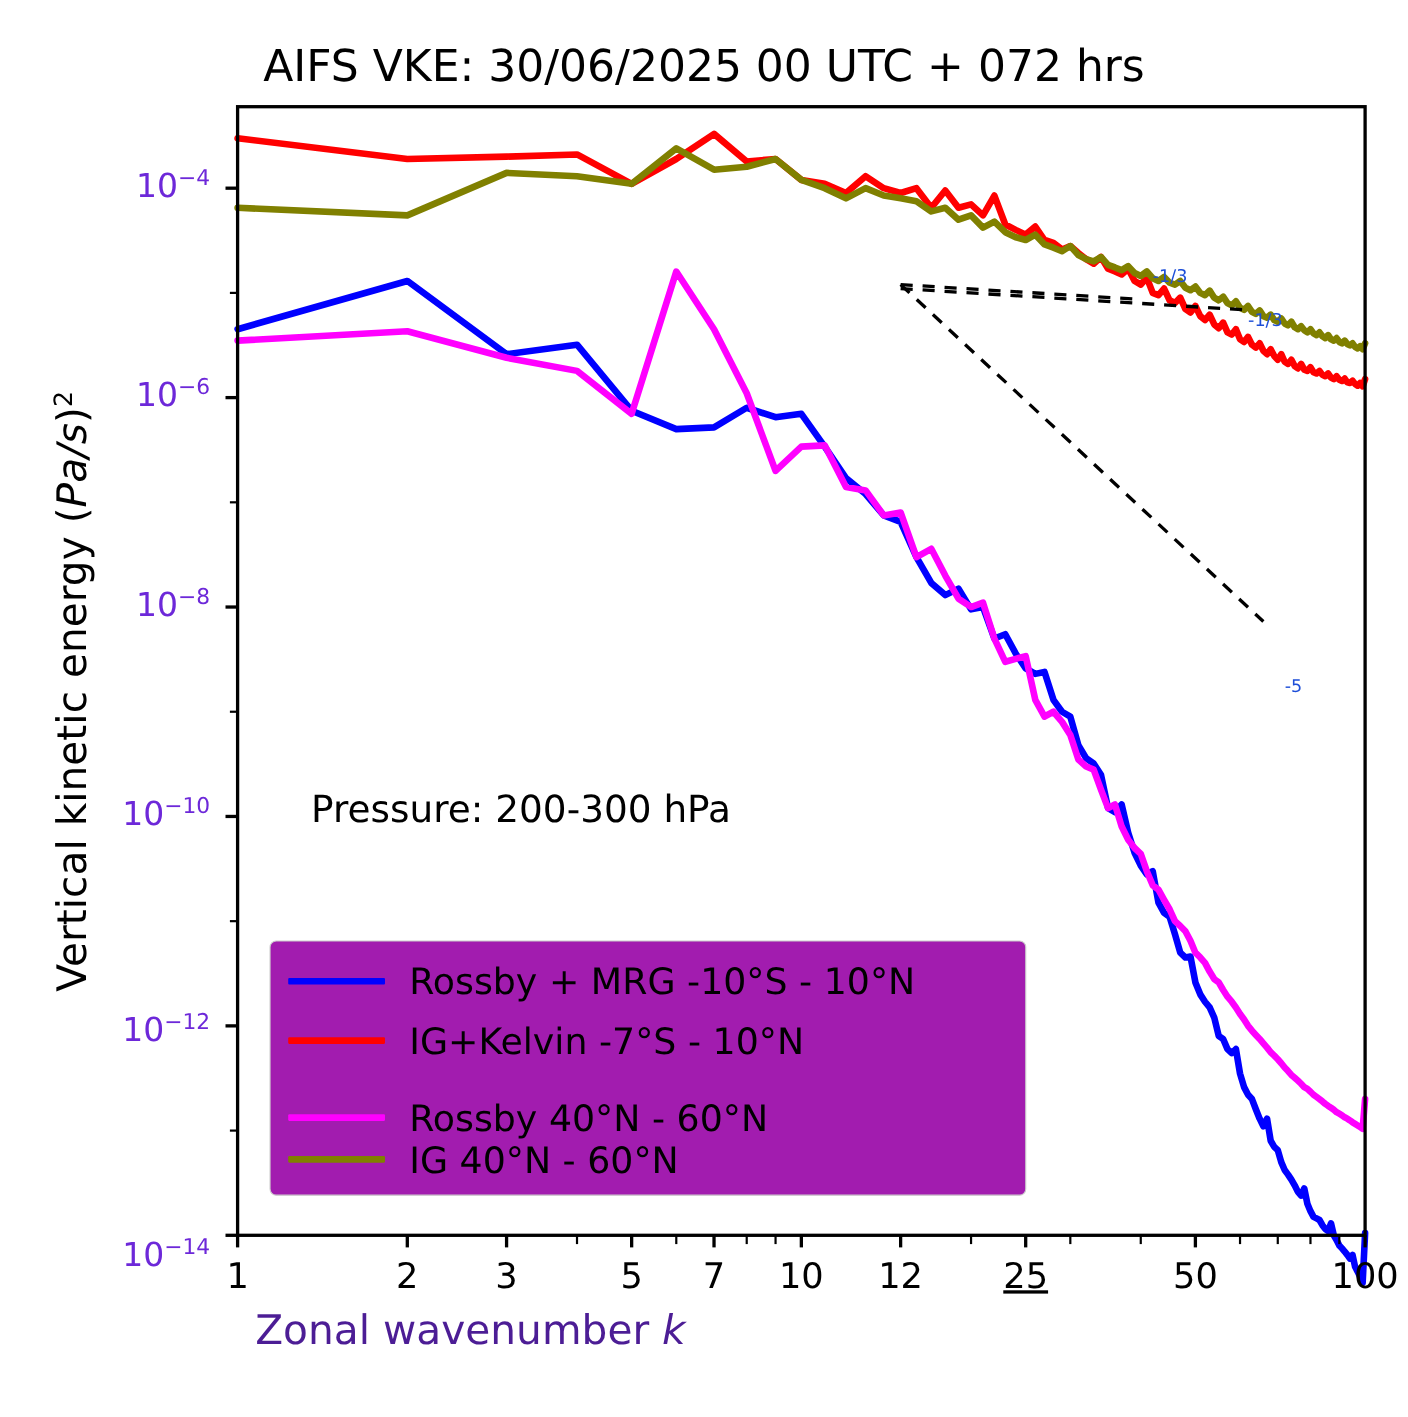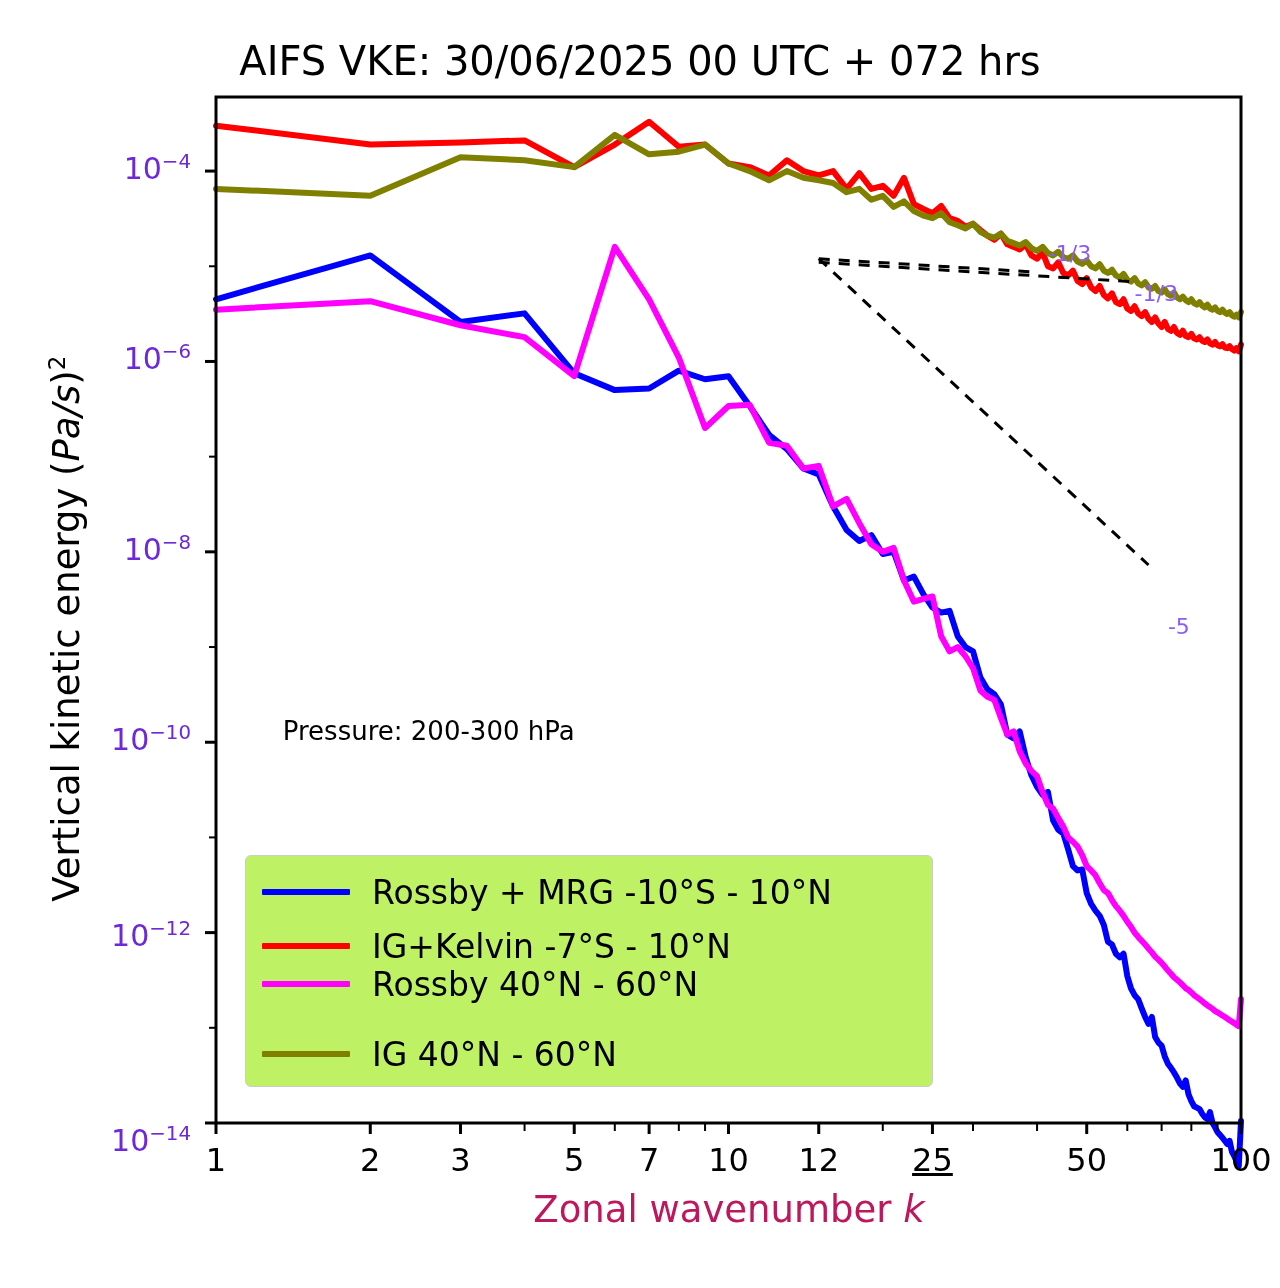--- a/index.html
+++ b/index.html
@@ -17,46 +17,46 @@
     left:-314px; top:607px;
     width:760px; text-align:center;
     transform:rotate(-90deg);
     transform-origin:center center;
     font-size:37px;color:#000;white-space:nowrap;
   }
   #ylabel i{font-style:italic;}
   #ylabel sup{font-size:0.62em;vertical-align:super;}
 
   #xlabel{
-    position:absolute;left:216px;top:1188px;width:1026px;text-align:center;
-    font-size:37px;color:#be185d;
+    position:absolute;left:232px;top:1188px;width:1026px;
+    font-size:37px;color:#4c1d95;
   }
   #xlabel i{font-style:italic;}
 
   #plot-svg{position:absolute;left:0;top:0;}
 
   .ytick-label{
     position:absolute;text-align:right;width:150px;
     font-size:30px;color:#6d28d9;white-space:nowrap;
   }
   .ytick-label sup{font-size:0.66em;vertical-align:super;}
   .xtick-label{
     position:absolute;text-align:center;width:120px;
     font-size:32px;color:#000;
   }
 
   #pressure-annotation{
-    position:absolute;left:250px;top:775px;font-size:26px;color:#000;white-space:nowrap;
+    position:absolute;left:250px;top:775px;font-size:34px;color:#000;white-space:nowrap;
   }
 
-  .slope-label{position:absolute;font-size:22px;color:#8b5cf6;white-space:nowrap;}
+  .slope-label{position:absolute;font-size:16px;color:#1d4ed8;white-space:nowrap;}
 
   #legend-box{
     position:absolute;left:245px;top:855px;width:688px;height:232px;
-    background:#bef264;border:1px solid #cccccc;border-radius:6px;
+    background:#a21caf;border:1px solid #cccccc;border-radius:6px;
     box-sizing:border-box;
   }
   .legend-row{
     position:absolute;left:16px;height:52px;display:flex;align-items:center;
   }
   .legend-swatch{
     width:88px;height:6px;border-radius:1px;margin-right:22px;flex:0 0 auto;
   }
   .legend-text{font-size:33px;color:#000;white-space:nowrap;line-height:1;}
 </style>
@@ -151,21 +151,21 @@
 
   <div id="legend-box">
       <div class="legend-row" style="top: 10px;">
         <div class="legend-swatch" style="background: rgb(0, 0, 255);"></div>
         <span class="legend-text">Rossby + MRG -10°S - 10°N</span>
       </div>
       <div class="legend-row" style="top: 64px;">
         <div class="legend-swatch" style="background: rgb(255, 0, 0);"></div>
         <span class="legend-text">IG+Kelvin -7°S - 10°N</span>
       </div>
-      <div class="legend-row" style="top: 102px; text-align: center;">
+      <div class="legend-row" style="top: 134px; text-align: center;">
         <div class="legend-swatch" style="background: rgb(255, 0, 255);"></div>
         <span class="legend-text">Rossby 40°N - 60°N</span>
       </div>
       <div class="legend-row" style="top: 172px;">
         <div class="legend-swatch" style="background: rgb(128, 128, 0);"></div>
         <span class="legend-text">IG 40°N - 60°N</span>
       </div>
     </div>
 
 </div>

